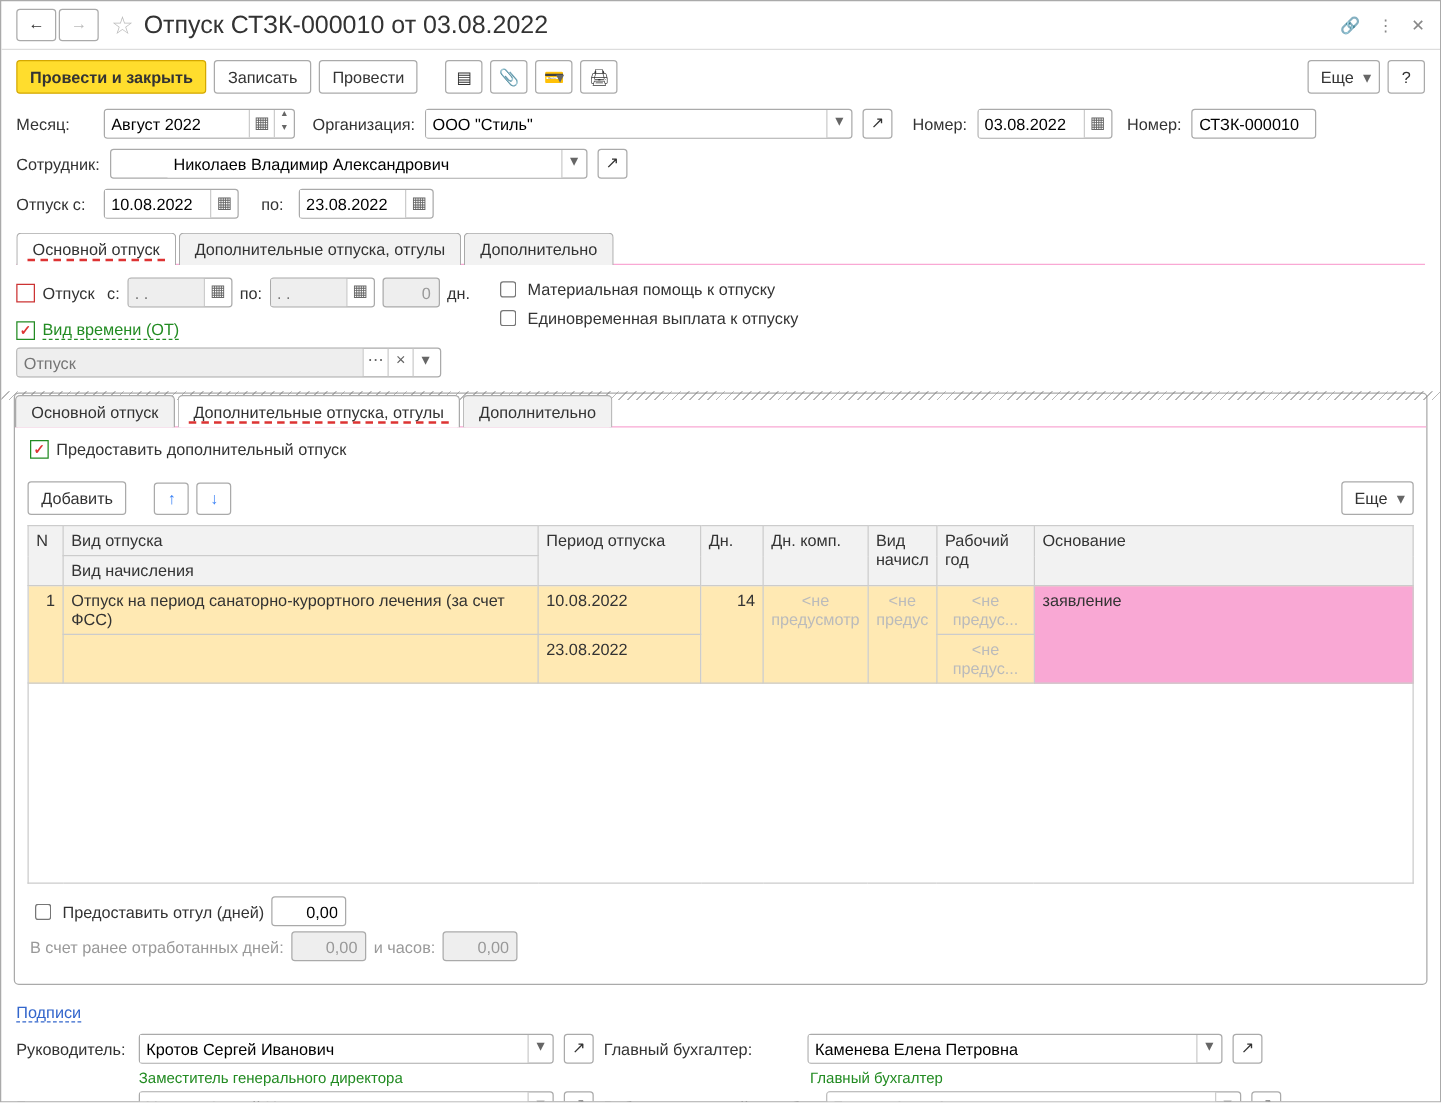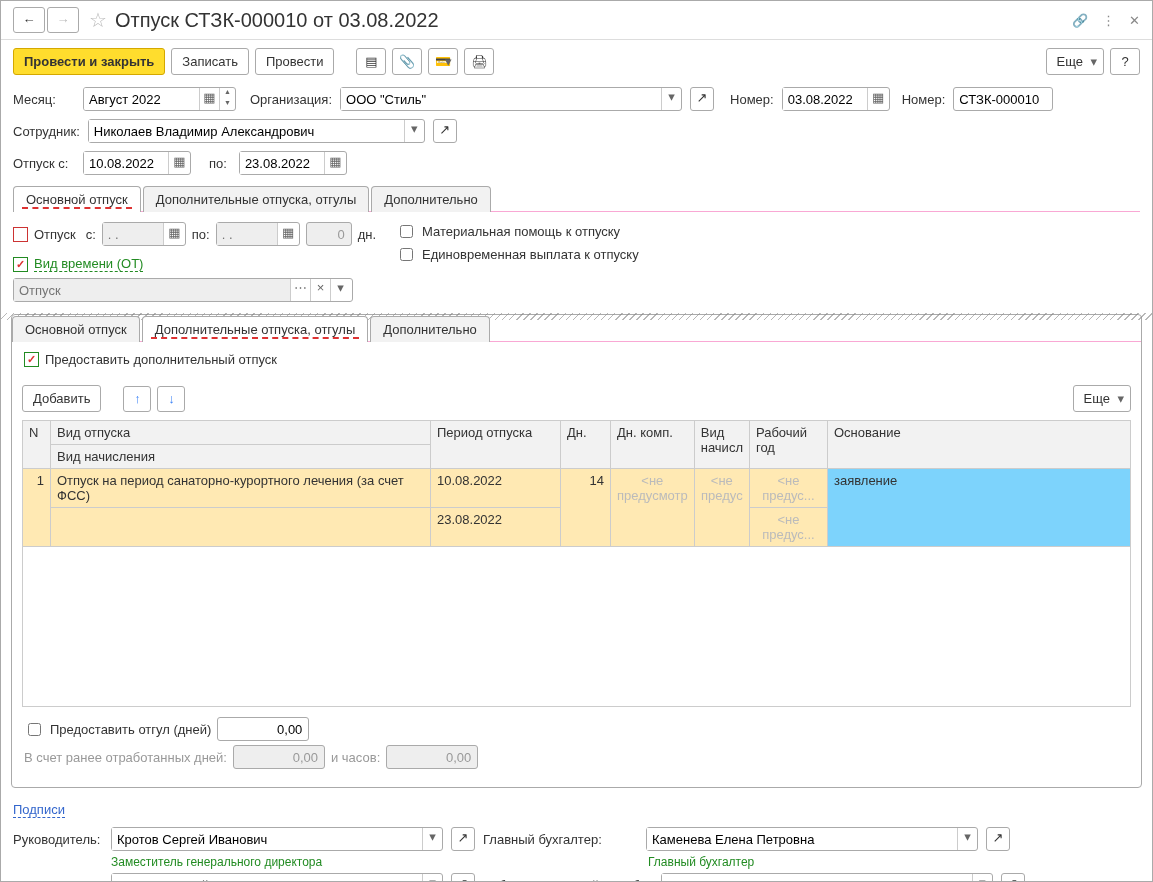--- a/index.html
+++ b/index.html
@@ -54,27 +54,27 @@
 .inner-box { border: 1px solid #aaa; margin: 0 10px; padding: 0 0 8px; border-radius: 4px; }
 .inner-box .tabs { margin: 0; }
 
 .tbl-toolbar { display:flex; align-items:center; padding: 8px 10px; gap:6px; }
 
 .data-table { width: calc(100% - 20px); margin: 0 10px; border: 1px solid #aaa; border-collapse: collapse; }
 .data-table th, .data-table td { border: 1px solid #ccc; padding: 4px 6px; text-align: left; vertical-align: top; }
 .data-table thead th { background: #f2f2f2; font-weight: normal; }
 .sub-row th { font-weight: normal; }
 .data-table tbody tr.row1 { background: #ffe9b3; }
-.data-table tbody td.selected { background: #7dd3fc; }
+.data-table tbody td.selected { background: #f9a8d4; }
 .data-table .muted { color: #bbb; text-align: center; }
 .right { text-align: right !important; }
 .table-space { height: 160px; }
 .redline { border-bottom: 2px solid #d33; padding-bottom: 0 !important; }
 
-.num-input { border: 1px solid #aaa; height: 24px; border-radius:3px; text-align: right; padding: 3px 6px; width: 92px; }
+.num-input { border: 1px solid #aaa; height: 24px; border-radius:3px; text-align: right; padding: 3px 6px; width: 60px; }
 
 .signers { padding: 6px 12px; }
 .sig-row { display:flex; align-items:center; padding: 2px 0; gap: 8px; }
 .sig-label { width: 90px; }
 .sig-pos { color: #228b22; font-size: 12px; white-space: nowrap; overflow:hidden; text-overflow:ellipsis; }
 .dotted-link { color:#3366cc; border-bottom: 1px dashed #3366cc; cursor:pointer; }
 
 .sect-gap { height: 8px; }
 input[readonly].plain { border: 1px solid #aaa; background: #fff; padding: 3px 5px; height: 24px; border-radius: 3px; }
 </style>
@@ -130,21 +130,21 @@
         <input readonly="" value="03.08.2022" style="">
         <div class="cal">▦</div>
       </div>
     <span style="margin-left:4px">Номер:</span>
     <input class="plain" style="width: 100px;" readonly="" value="СТЗК-000010">
   </div>
 
   <div class="form-row">
     <span class="fld-label.wide" style="min-width:66px">Сотрудник:</span>
     <div class="sel-ext">
-      <input style="width: 315px;" readonly="" value="Николаев Владимир Александрович">
+      <input style="width: 315px; margin-left: 45px;" readonly="" value="Николаев Владимир Александрович">
       <div class="caret-btn">▾</div>
     </div>
     <div class="ext-btn">↗</div>
   </div>
 
   <div class="form-row">
     <span class="fld-label">Отпуск с:</span>
     <div class="date-input">
       <input readonly="" value="10.08.2022" style="">
       <div class="cal">▦</div>

